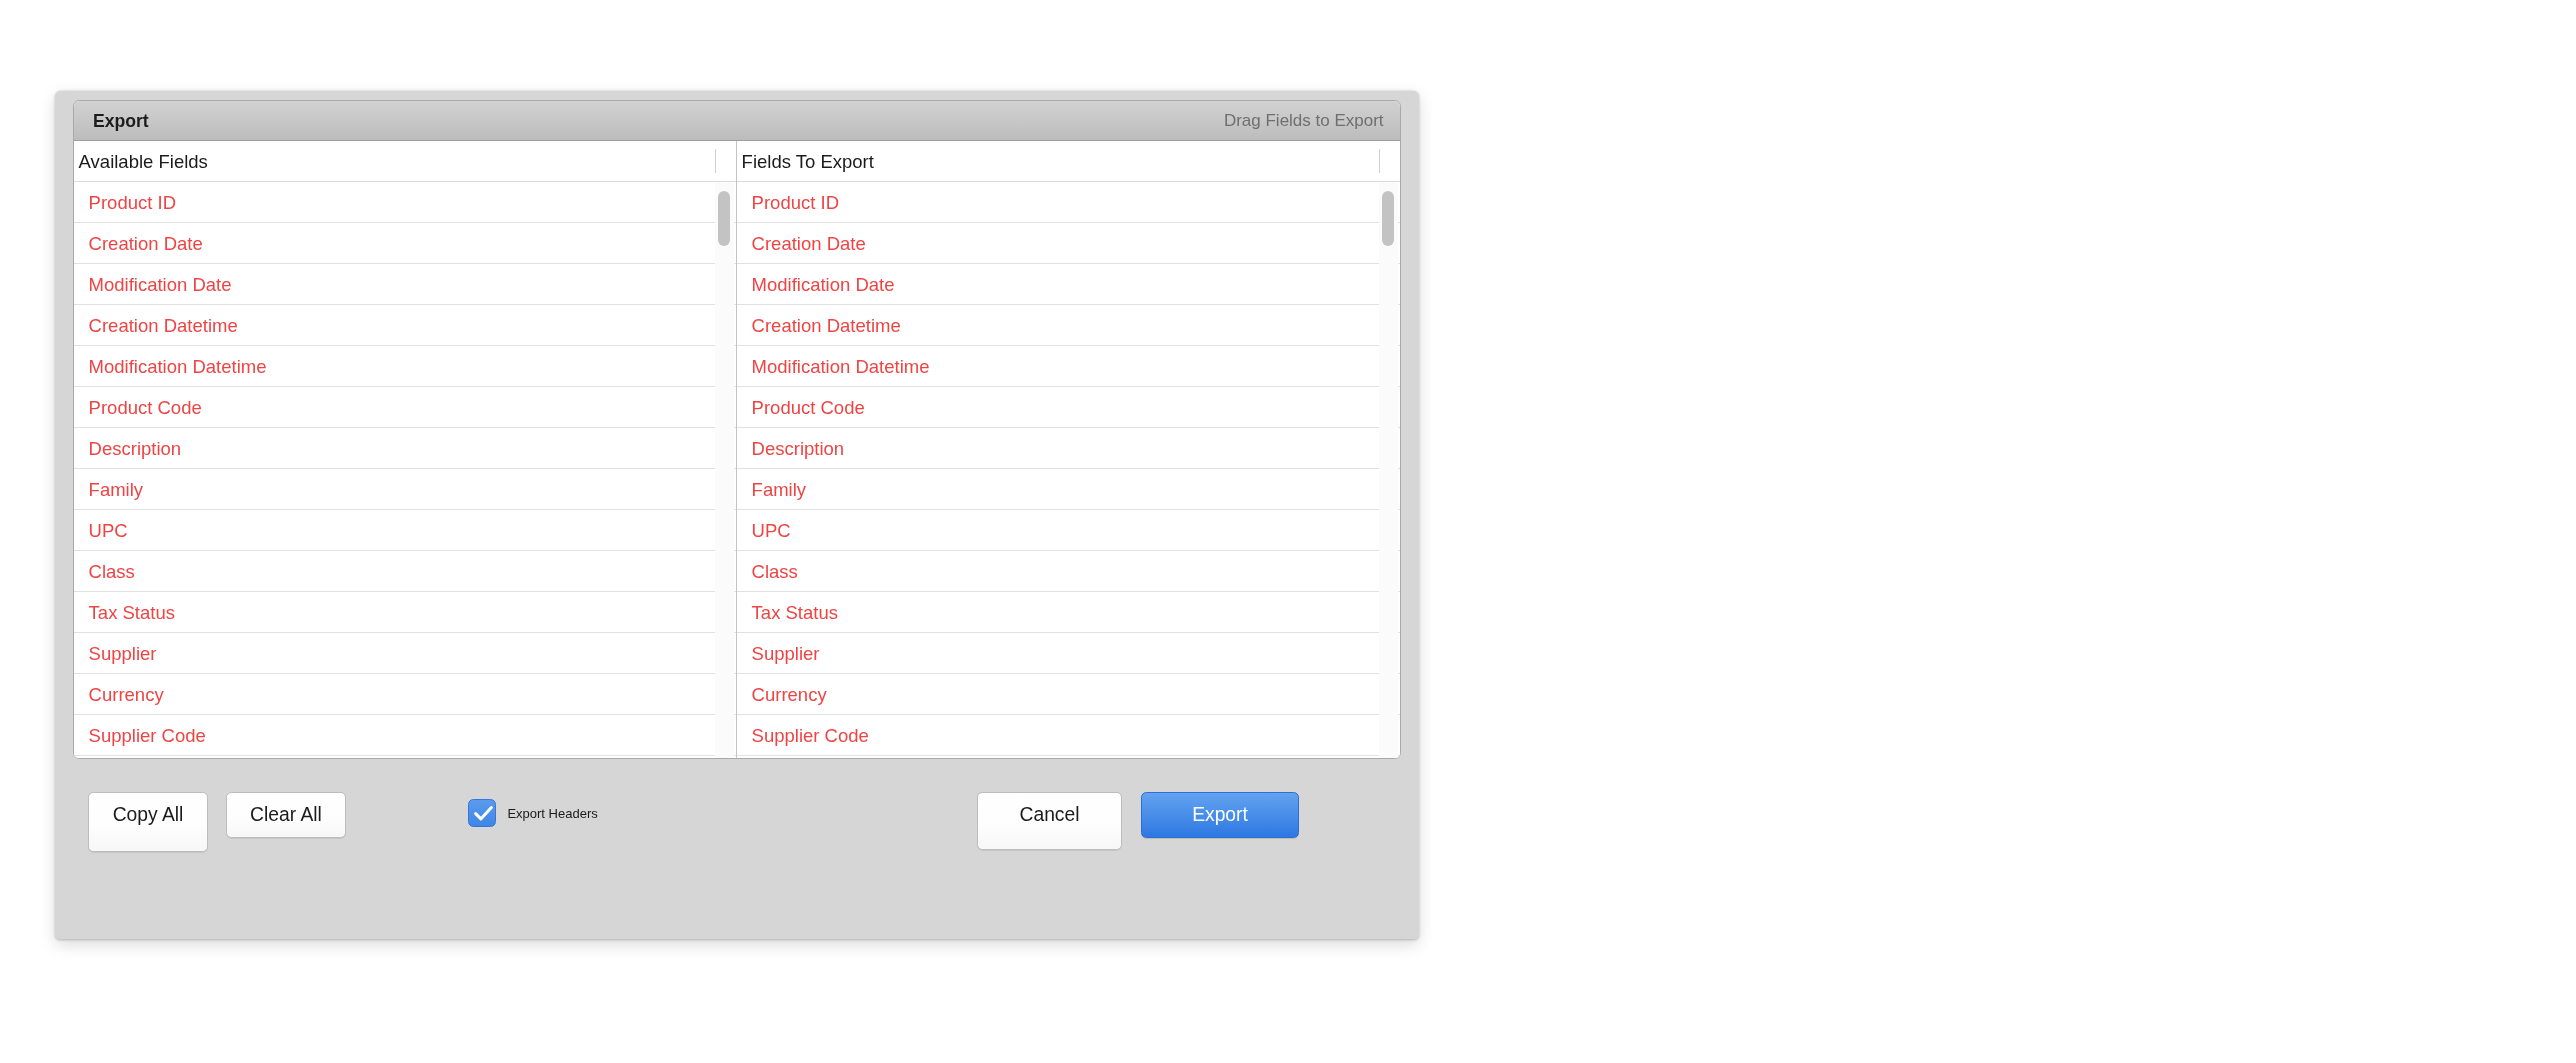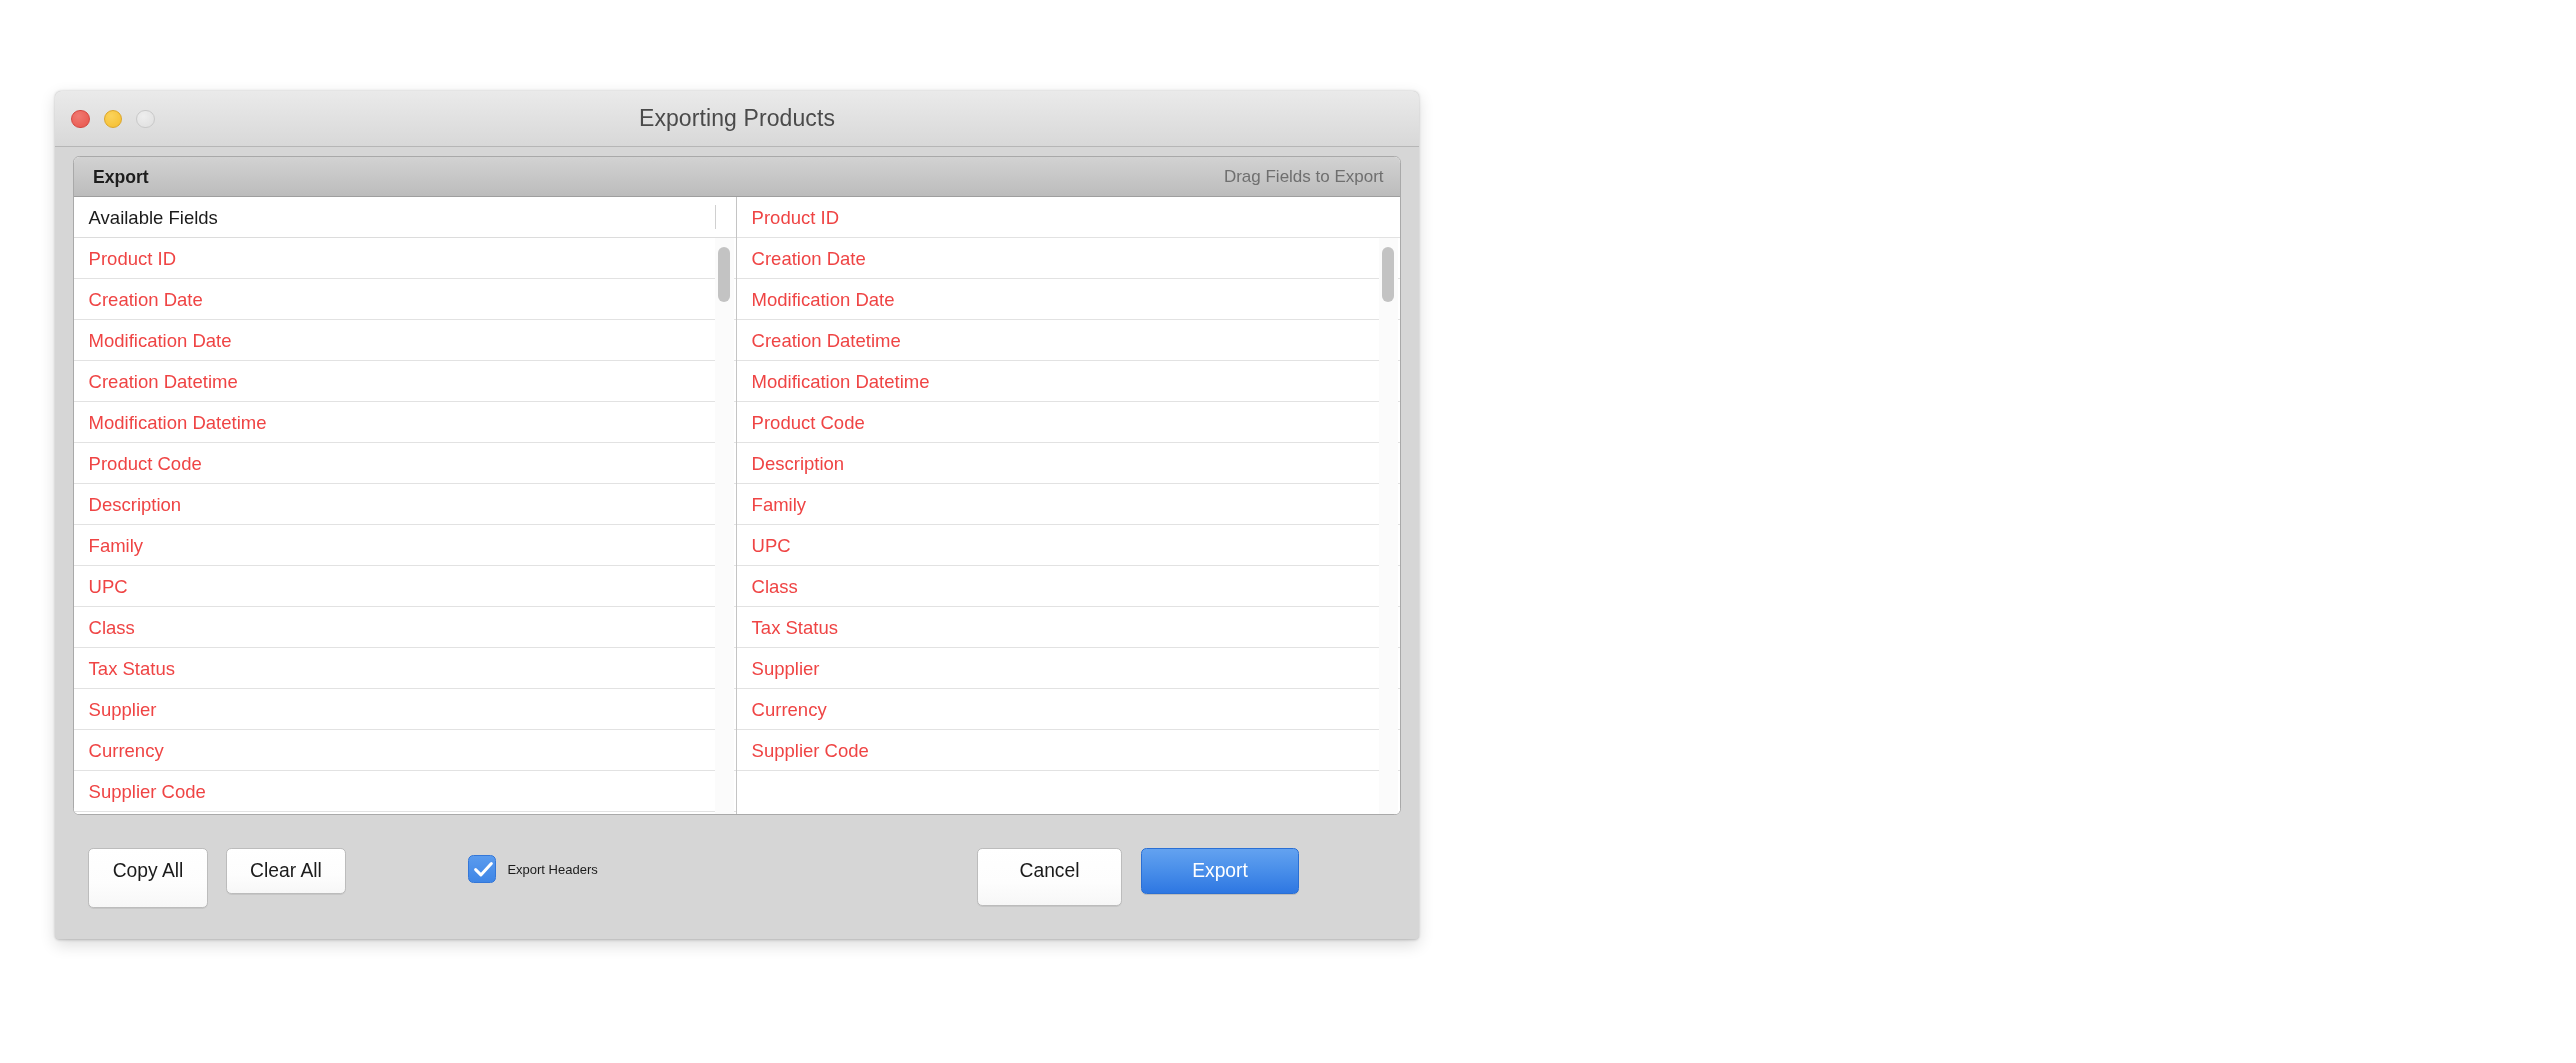--- a/index.html
+++ b/index.html
@@ -133,21 +133,21 @@
   .pane.right { width: 664px; }
 
   .col-head {
     position: relative;
     height: 41px;
     line-height: 41px;
     background: #ffffff;
     border-bottom: 0.9px solid #dcdcdc;
     font-size: 18.5px;
     color: #1b1b1b;
-    padding-left: 15px;
+    padding-left: 5px;
     box-sizing: border-box;
   }
   .col-head .col-sep {
     position: absolute;
     right: 19.3px;
     top: 8px;
     bottom: 8px;
     width: 0.9px;
     background: #d0d0d0;
   }
@@ -246,28 +246,20 @@
     color: #1b1b1b;
   }
 </style>
 </head>
 <body>
 
 <div id="canvas">
 
   <div class="window">
 
-    <div class="titlebar">
-      <div class="traffic">
-        <div class="light close"></div>
-        <div class="light min"></div>
-        <div class="light zoom"></div>
-      </div>
-      <div class="window-title">Exporting Products</div>
-    </div>
 
     <div class="win-body">
 
       <div class="groupbox">
 
         <div class="group-header">
           <div class="gh-left">Export</div>
           <div class="gh-right">Drag Fields to Export</div>
         </div>
 
@@ -293,20 +285,24 @@
                 <div class="row">Supplier</div>
                 <div class="row">Currency</div>
                 <div class="row">Supplier Code</div>
               </div>
             <div class="scrollbar">
               <div class="scroll-thumb"></div>
             </div>
           </div>
 
           <div class="pane right">
+            <div class="col-head">
+              <span>Fields To Export</span>
+              <span class="col-sep"></span>
+            </div>
             <div class="rows" id="right-rows">
                 <div class="row">Product ID</div>
                 <div class="row">Creation Date</div>
                 <div class="row">Modification Date</div>
                 <div class="row">Creation Datetime</div>
                 <div class="row">Modification Datetime</div>
                 <div class="row">Product Code</div>
                 <div class="row">Description</div>
                 <div class="row">Family</div>
                 <div class="row">UPC</div>

